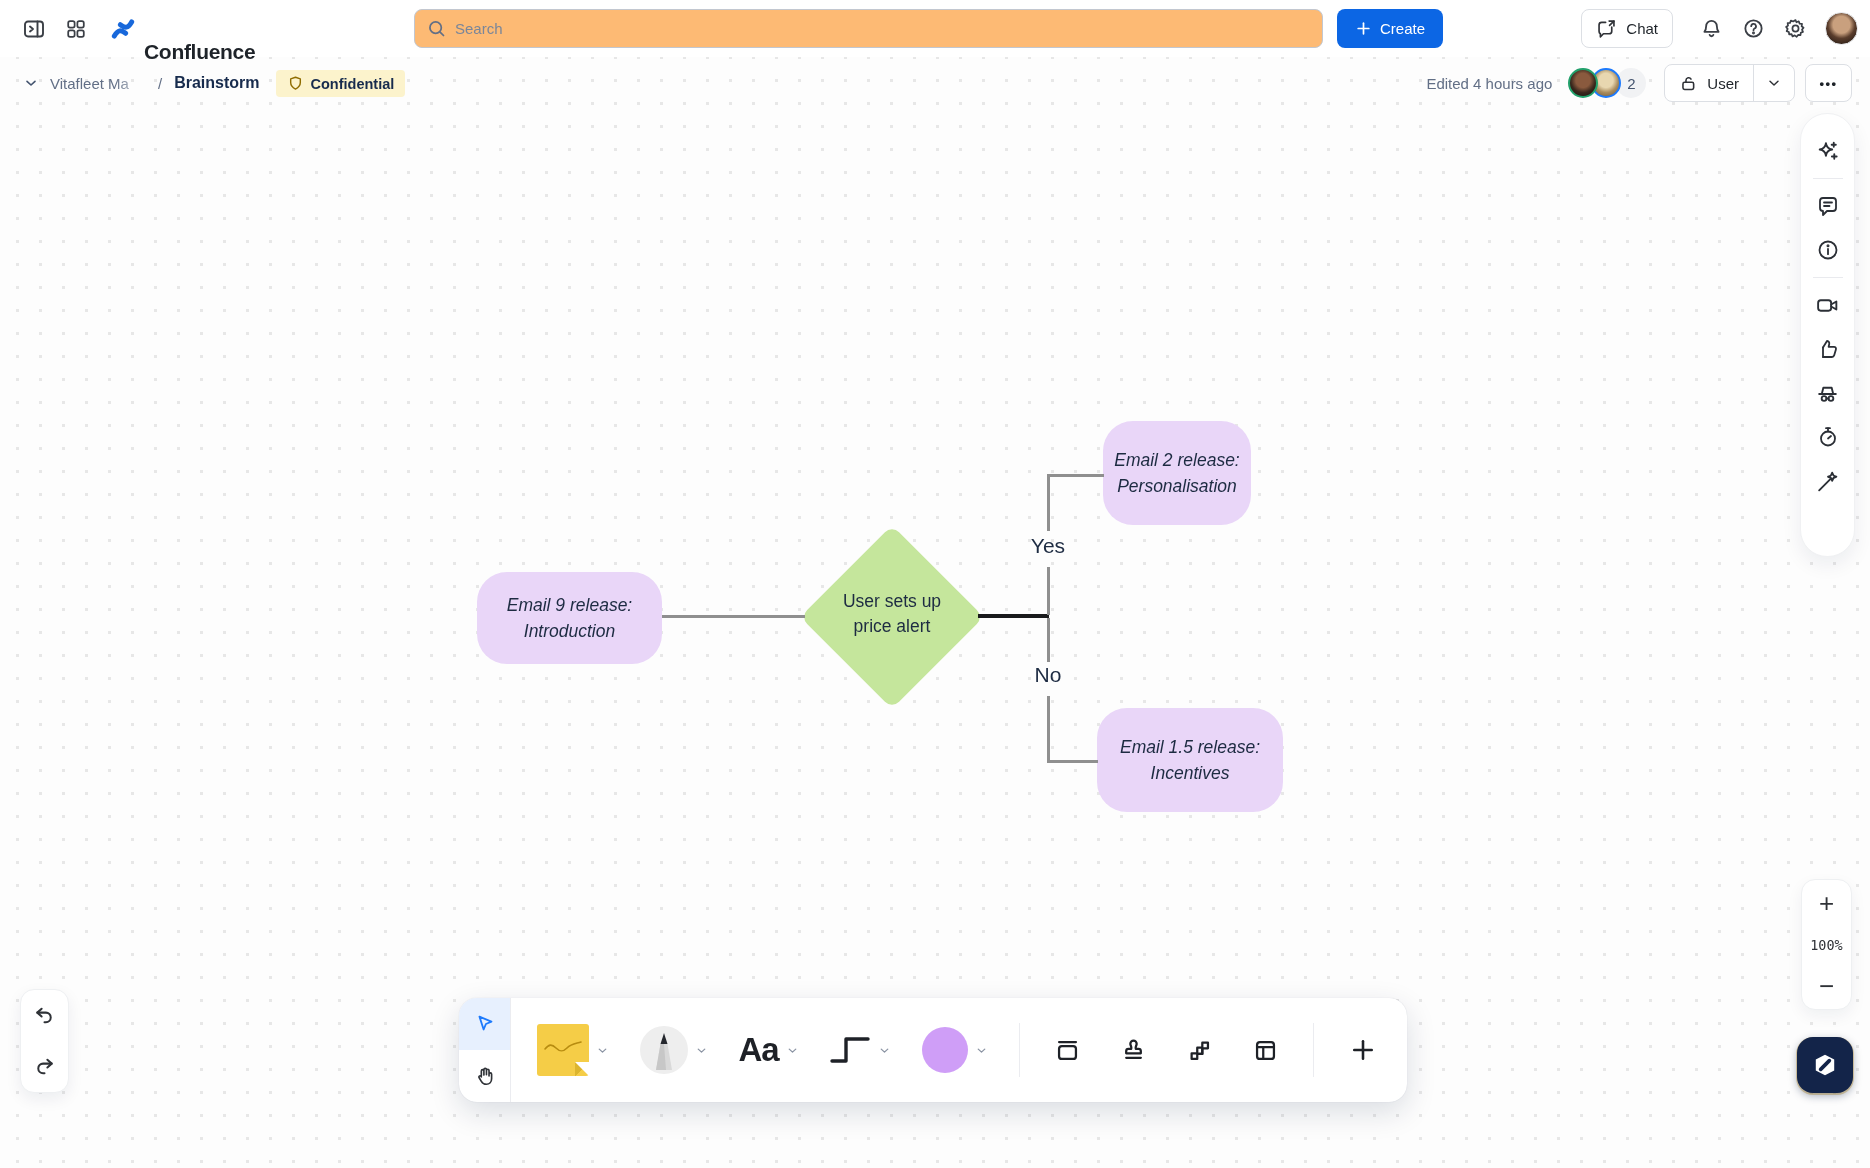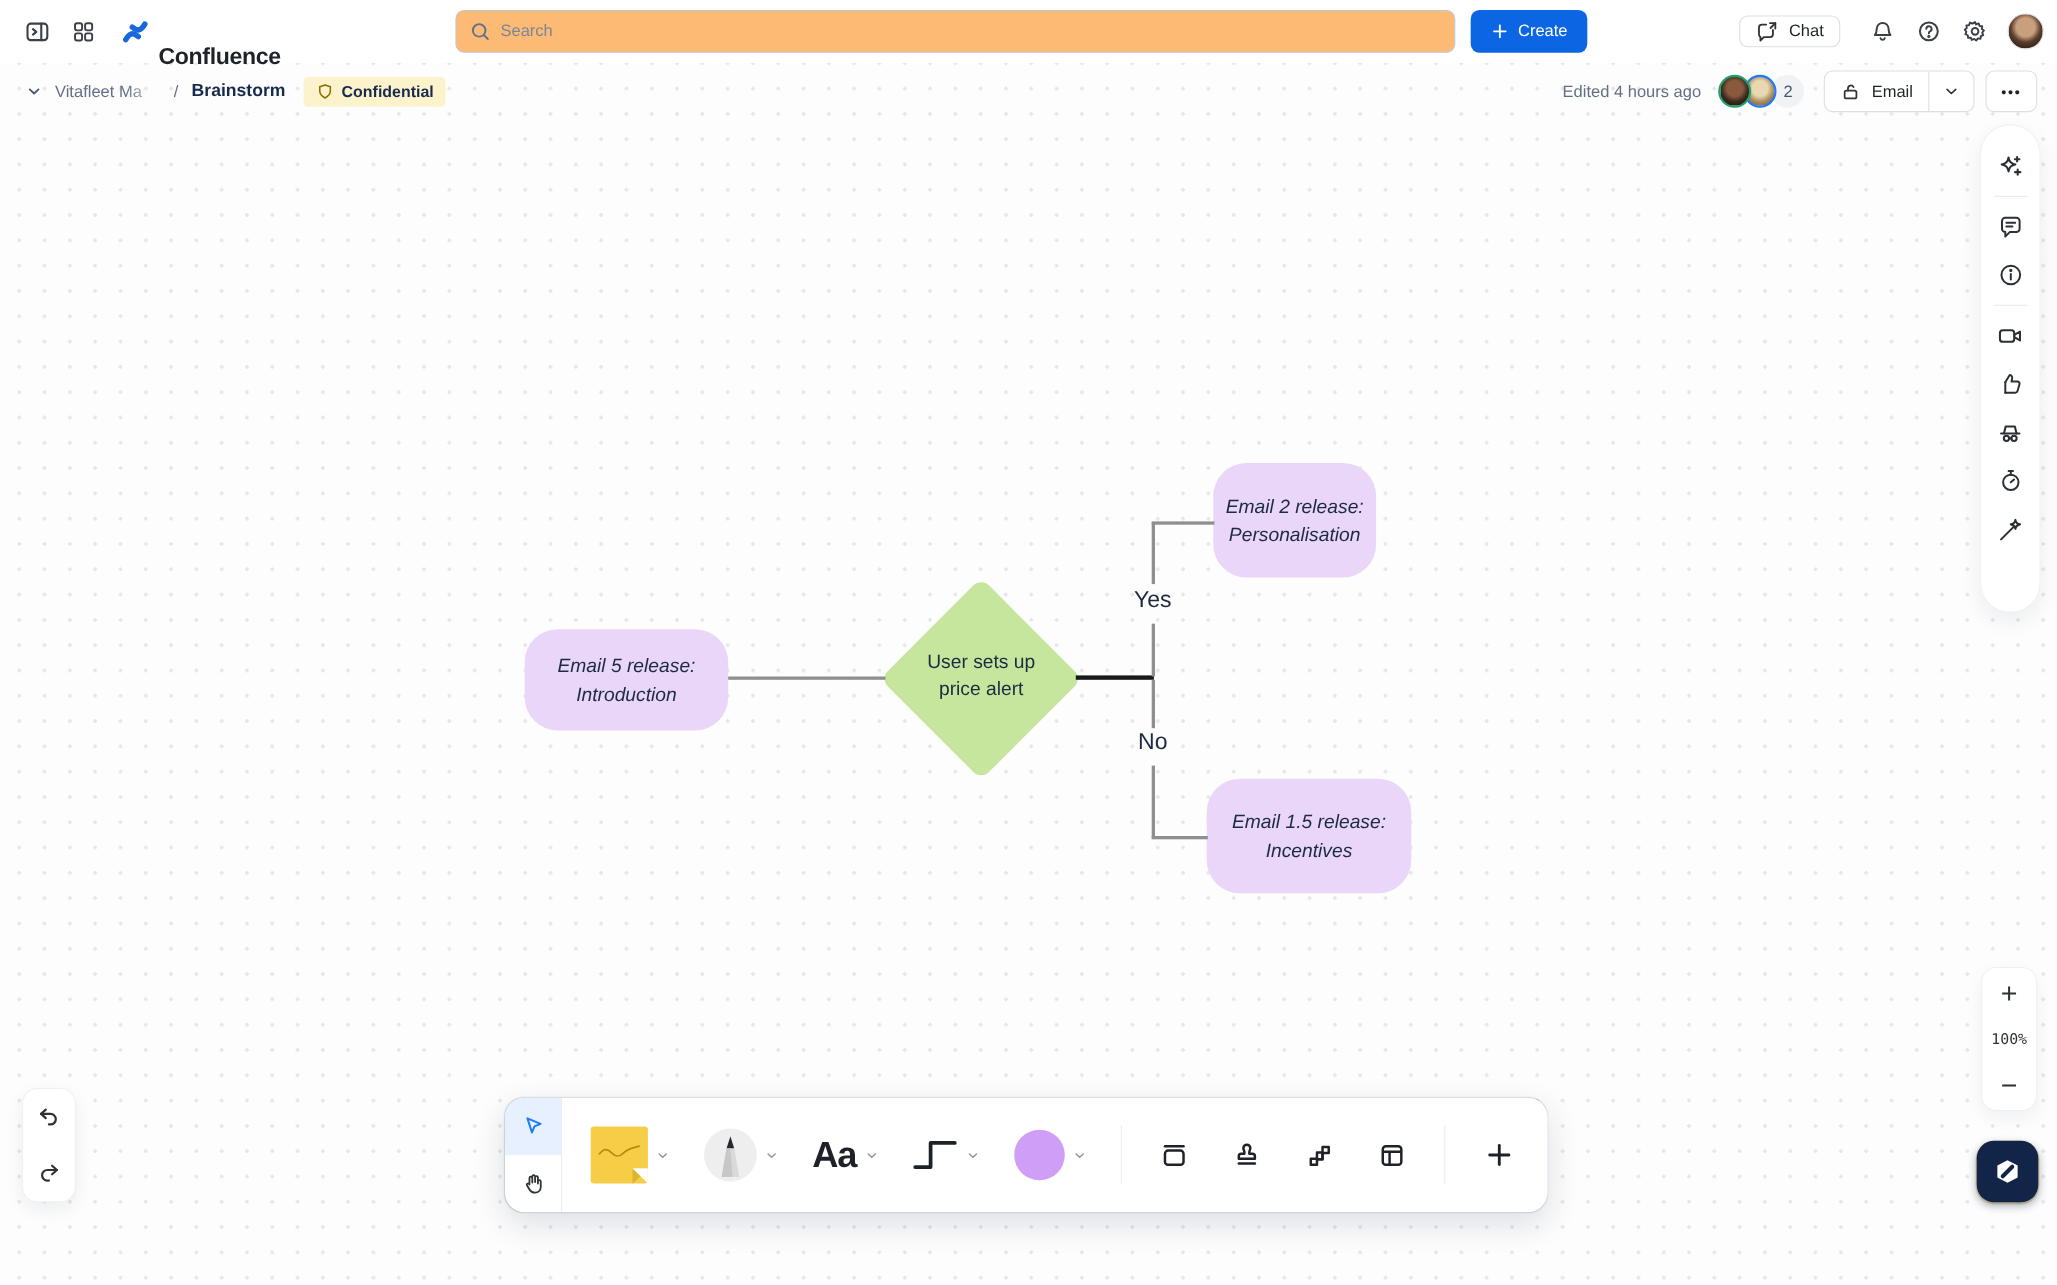--- a/index.html
+++ b/index.html
@@ -17,21 +17,21 @@
   .search-wrap { position:absolute; left:414px; top:9px; width:909px; height:39px; }
   .search-wrap svg { position:absolute; left:12px; top:9px; }
   .search-input { width:100%; height:100%; border:1px solid #c2c7d0; border-radius:8px;
     padding:0 12px 0 40px; font-size:15px; color:#44546f; outline:none; background:#fdba74;
     font-family:"Liberation Sans", sans-serif; }
   .search-input::placeholder { color:#7a8699; }
   .create-btn { position:absolute; left:1337px; top:9px; height:39px; padding:0 18px;
     background:#0c66e4; border:none; border-radius:8px; color:#fff; font-size:15px; font-weight:500;
     display:flex; align-items:center; gap:8px; cursor:pointer; font-family:"Liberation Sans", sans-serif; }
   .tb-right { position:absolute; right:12px; top:0; height:57px; display:flex; align-items:center; gap:6px; }
-  .chat-btn { height:29px; padding:0 14px; background:#fff; border:1px solid #dcdfe4; border-radius:8px;
+  .chat-btn { height:39px; padding:0 14px; background:#fff; border:1px solid #dcdfe4; border-radius:8px;
     display:flex; align-items:center; gap:9px; font-size:15px; font-weight:500; color:#1e2329;
     cursor:pointer; margin-right:14px; font-family:"Liberation Sans", sans-serif; }
   .tb-avatar { width:33px; height:33px; border-radius:50%; margin-left:6px; cursor:pointer;
     background:radial-gradient(circle at 50% 38%, #c9a07e 0 34%, #5a3d2c 55%, #241a14 90%);
     border:1px solid #e3e5e8; }
 
   
   .page-header { position:absolute; top:61px; left:0; right:0; height:44px; display:flex;
     align-items:center; padding:0 18px; z-index:10; }
   .crumb-chev { width:26px; height:26px; border:none; background:transparent; border-radius:4px;
@@ -228,21 +228,21 @@
           <path d="M12 3.2 l1 2.3 2.4 -1 .9 2.4 2.5 .3 -.4 2.5 2 1.5 -1.6 2 1 2.3 -2.3 1 -.3 2.5 -2.5 -.3 -1.5 2 -2 -1.5 -2.3 1 -1 -2.3 -2.5 .3 -.3 -2.5 -2.3 -1 1 -2.3 -1.6 -2 2 -1.5 -.4 -2.5 2.5 -.3 .9 -2.4 2.4 1 z"></path>
         </svg>
       </span>
     </button>
     <div class="tb-avatar"></div>
   </div>
 </header>
 
 <div class="canvas">
 
-  <div class="node pill p1">Email 5 release:
+  <div class="node pill p1">Email 9 release:
 Introduction</div>
   <div class="diamond-shape"></div>
   <div class="diamond-label">User sets up
 price alert</div>
   <div class="node pill p2">Email 2 release:
 Personalisation</div>
   <div class="node pill p3">Email 1.5 release:
 Incentives</div>
 
   <div class="edge" style="left:662px; top:558px; width:143px; height:3px;"></div>
@@ -284,21 +284,21 @@
     <div class="avatar a2"></div>
     <div class="avatar-count">2</div>
     <div class="share-group">
       <button class="share-main">
         <span>
           <svg width="19" height="19" viewBox="0 0 24 24" fill="none" stroke="#2f3237" stroke-width="2" stroke-linecap="round" stroke-linejoin="round">
             <rect x="5" y="10.5" width="13.5" height="9" rx="2"></rect>
             <path d="M8.8 10.5 V8 a3.4 3.4 0 0 1 6.4 -1.5"></path>
           </svg>
         </span>
-        <span>Email</span>
+        <span>User</span>
       </button>
       <div class="share-div"></div>
       <button class="share-caret">
         <span>
           <svg width="16" height="16" viewBox="0 0 24 24" fill="none" stroke="#2f3237" stroke-width="2.2" stroke-linecap="round" stroke-linejoin="round">
             <path d="M6 9.5 l6 5.5 6 -5.5"></path>
           </svg>
         </span>
       </button>
     </div>

